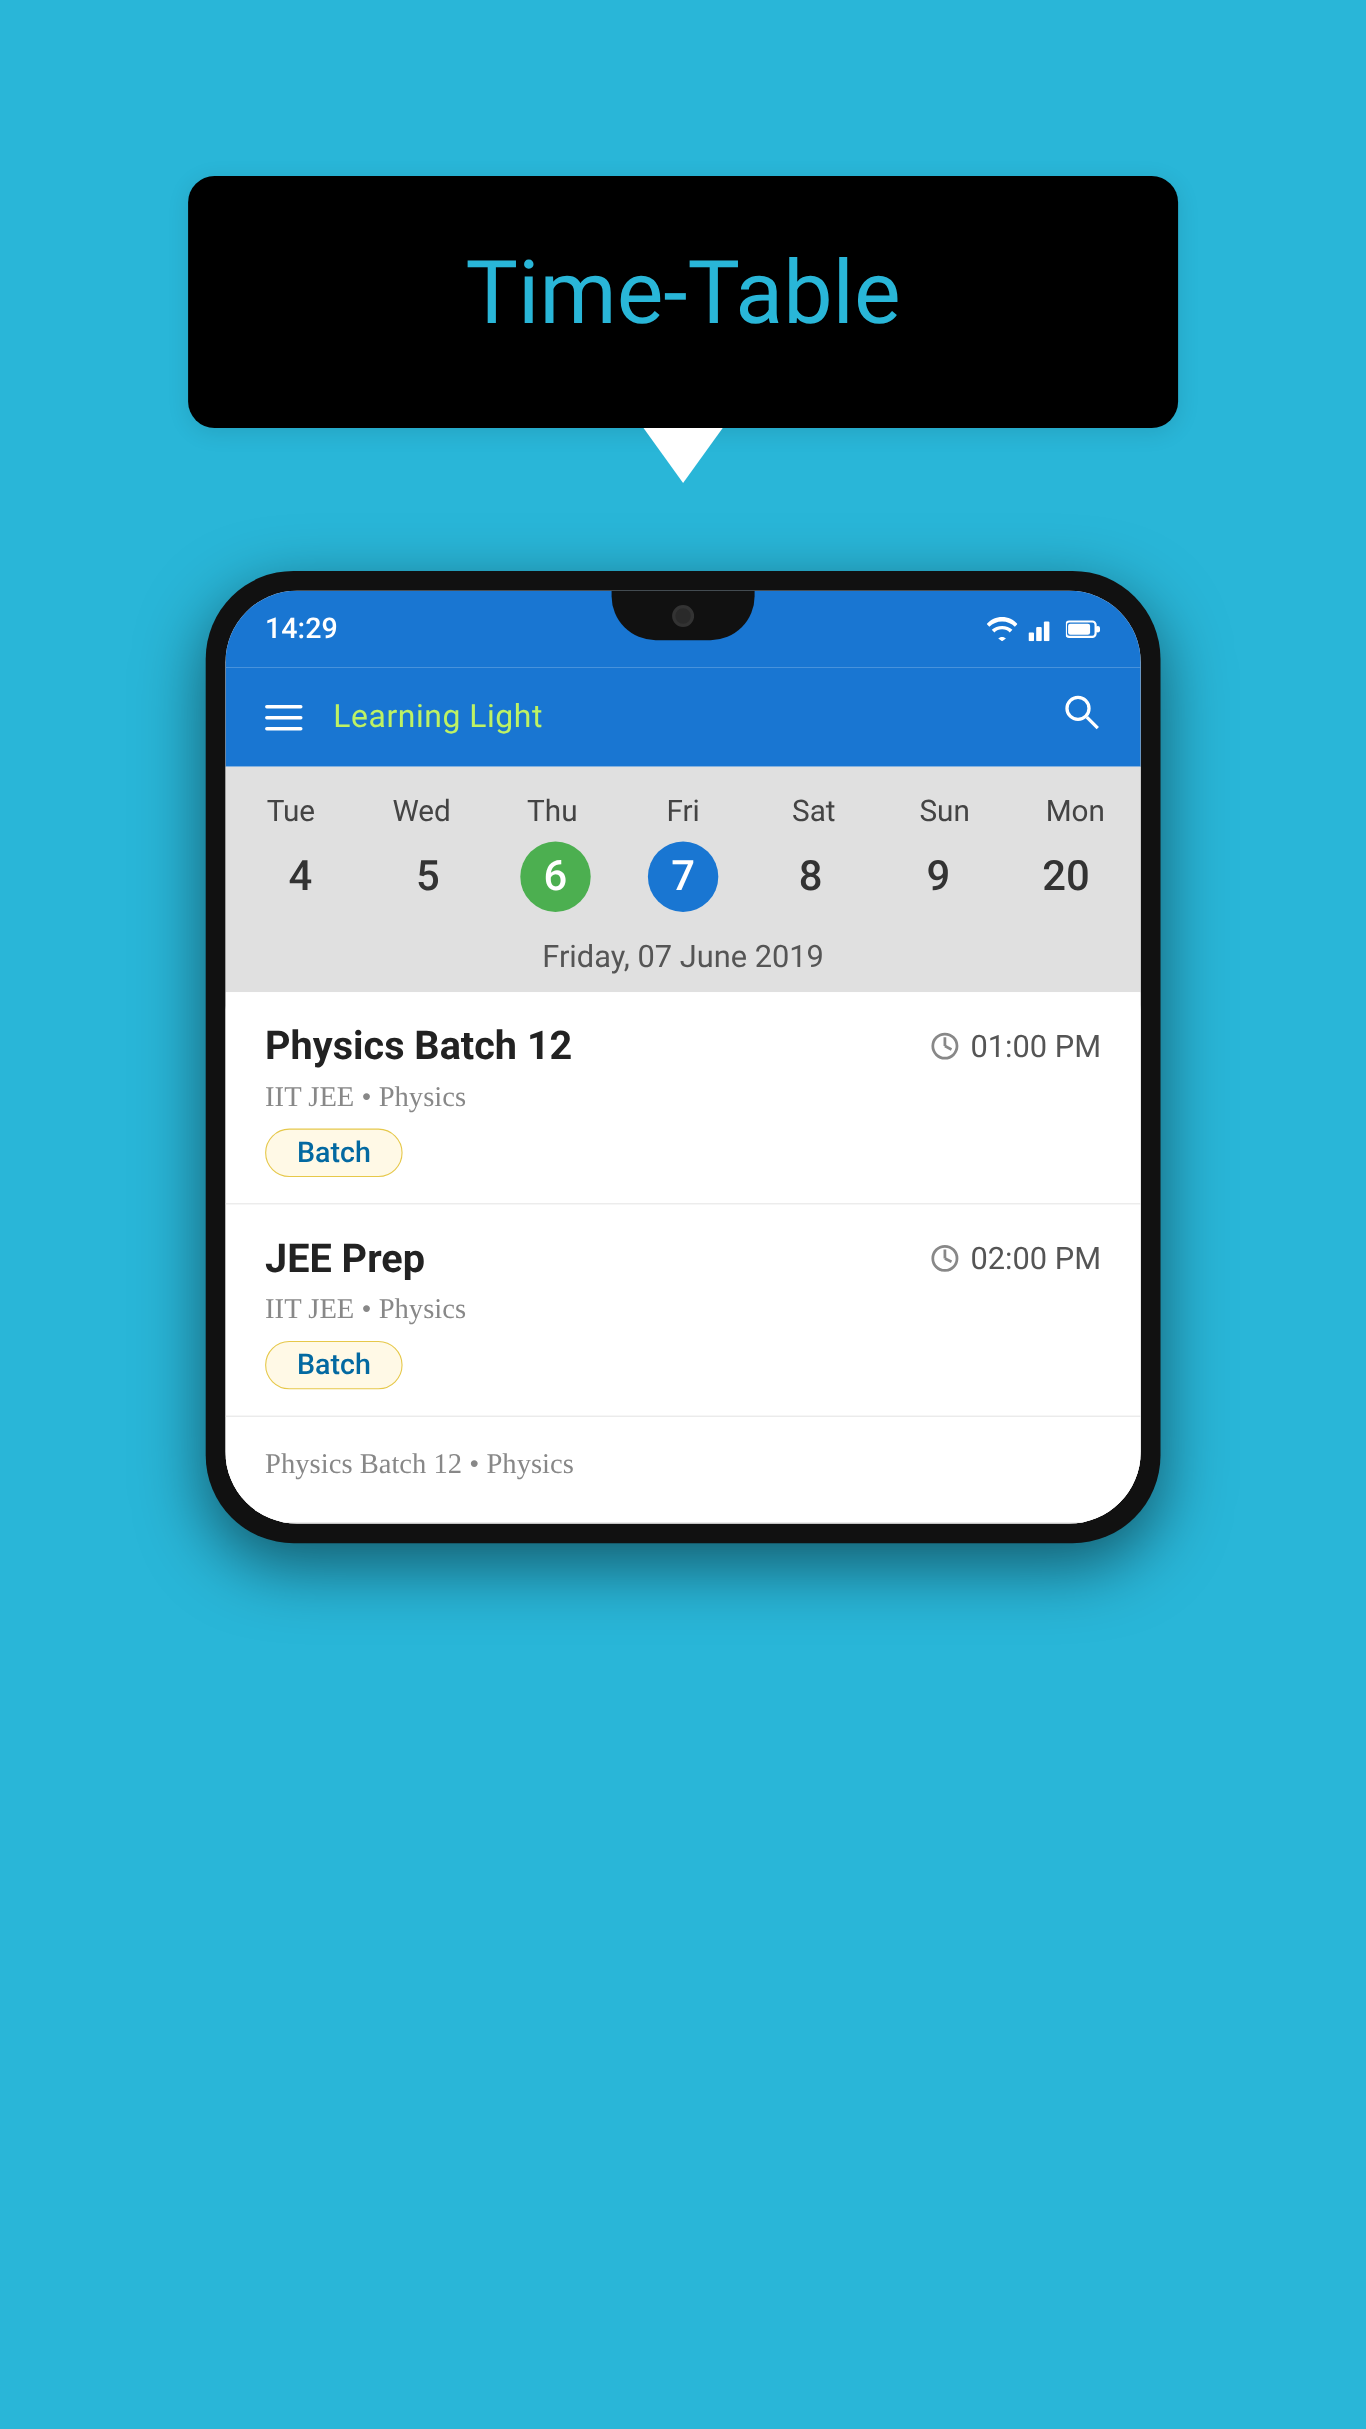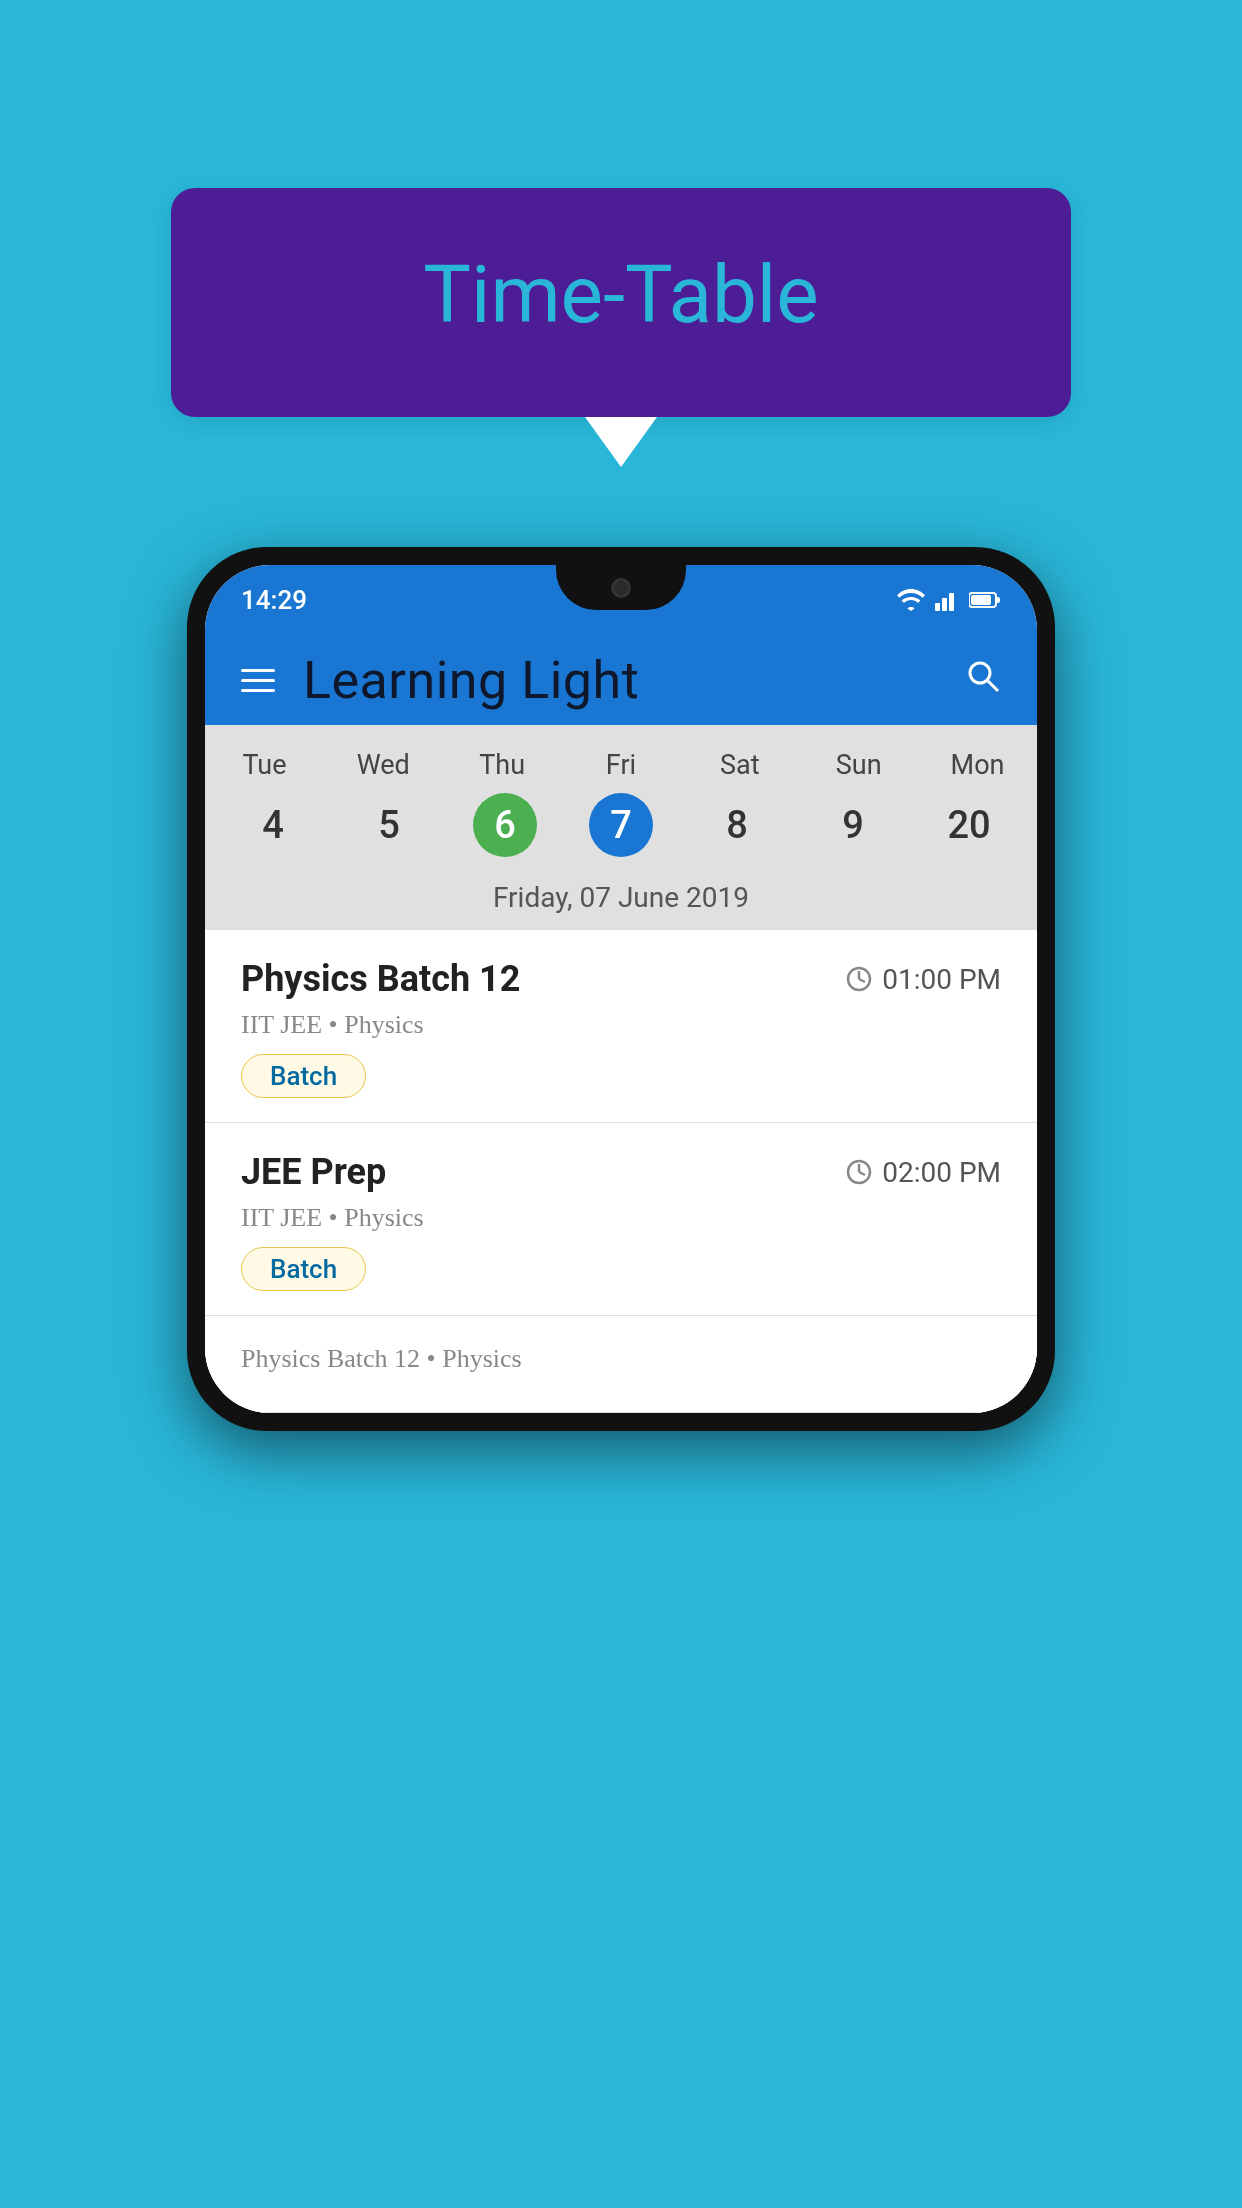--- a/index.html
+++ b/index.html
@@ -18,27 +18,26 @@
     
     .speech-bubble-container {
       margin-top: 160px;
       display: flex;
       flex-direction: column;
       align-items: center;
       width: 900px;
     }
 
     .speech-bubble {
-      background: #4c1d95;
+      background: #000000;
       border-radius: 24px;
       padding: 60px 80px 55px;
       text-align: center;
       width: 100%;
       box-shadow: 0 4px 20px rgba(0,0,0,0.1);
-      margin-top: 28px;
     }
 
     .speech-bubble-title {
       font-size: 80px;
       color: #29b6d8;
       font-weight: 400;
       margin-bottom: 20px;
     }
 
     .speech-bubble-subtitle {
@@ -142,22 +141,22 @@
 
     .menu-line {
       width: 34px;
       height: 3px;
       background: #fff;
       border-radius: 2px;
     }
 
     .app-title {
       flex: 1;
-      color: #0f172a;
-      font-size: 52px;
+      color: #bef264;
+      font-size: 29px;
       font-weight: 400;
       letter-spacing: 0.5px;
     }
 
     .search-icon {
       color: #fff;
       font-size: 38px;
     }
 
     

